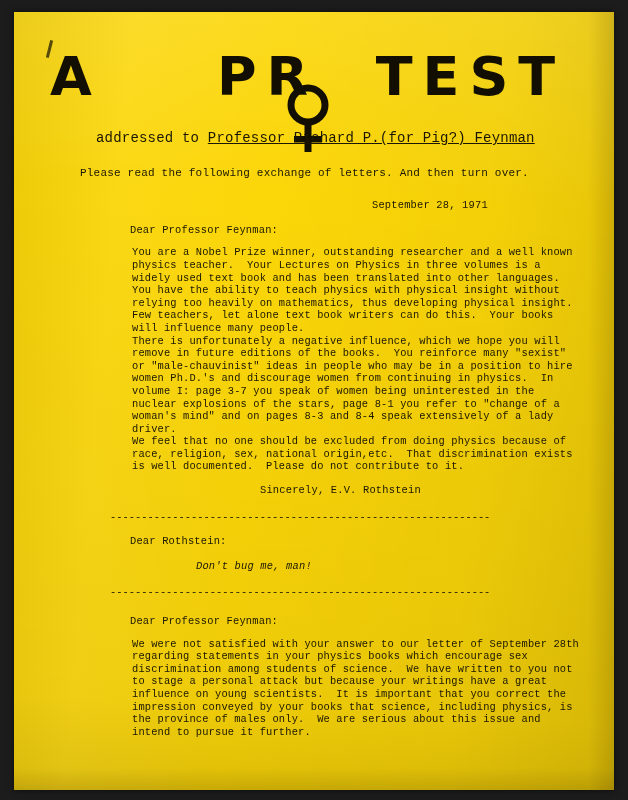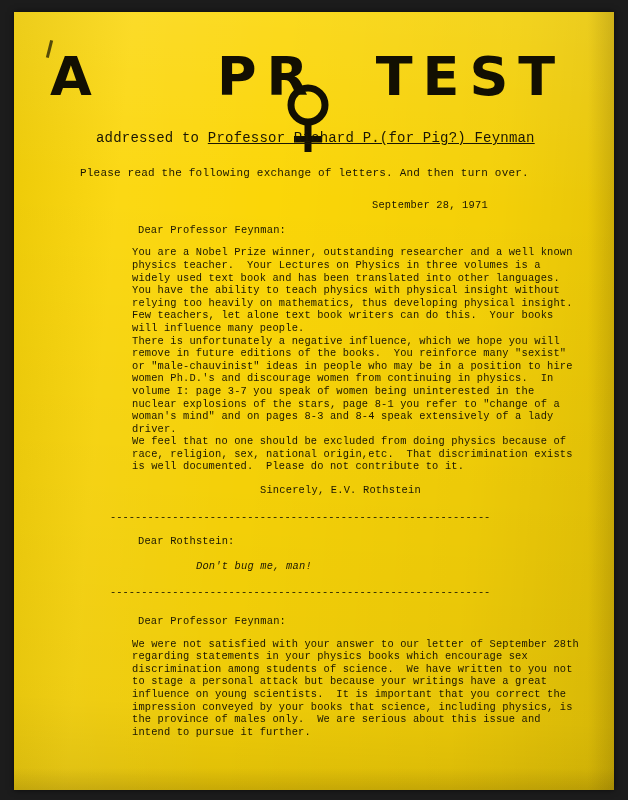--- a/index.html
+++ b/index.html
@@ -116,21 +116,21 @@
     width: 470px;
     position: relative;
   }
   .date {
     text-align: left;
     margin-left: 262px;
     letter-spacing: 0.2px;
   }
   .salut {
     margin-top: 12px;
-    margin-left: 28px;
+    margin-left: 20px;
     letter-spacing: 0.2px;
   }
   .para {
     margin-top: 10px;
     margin-left: 22px;
     white-space: pre-wrap;
     letter-spacing: 0.15px;
   }
   .para.tight { margin-top: 0; }
   .sign {

